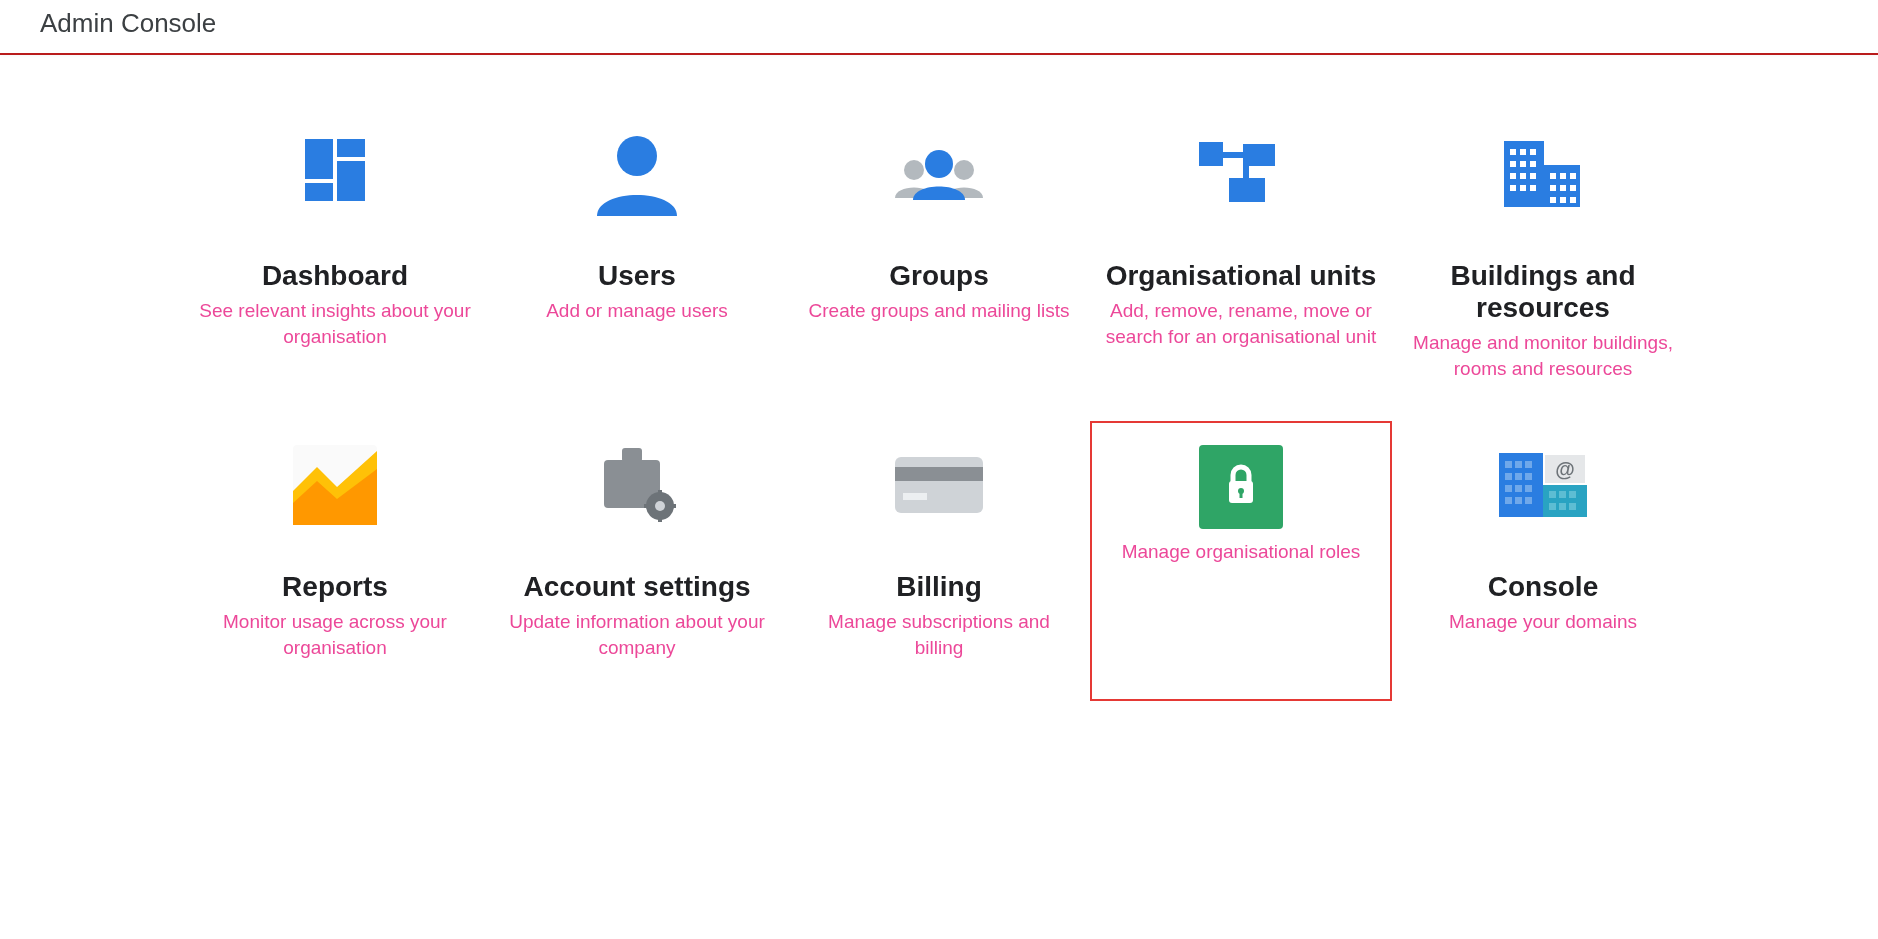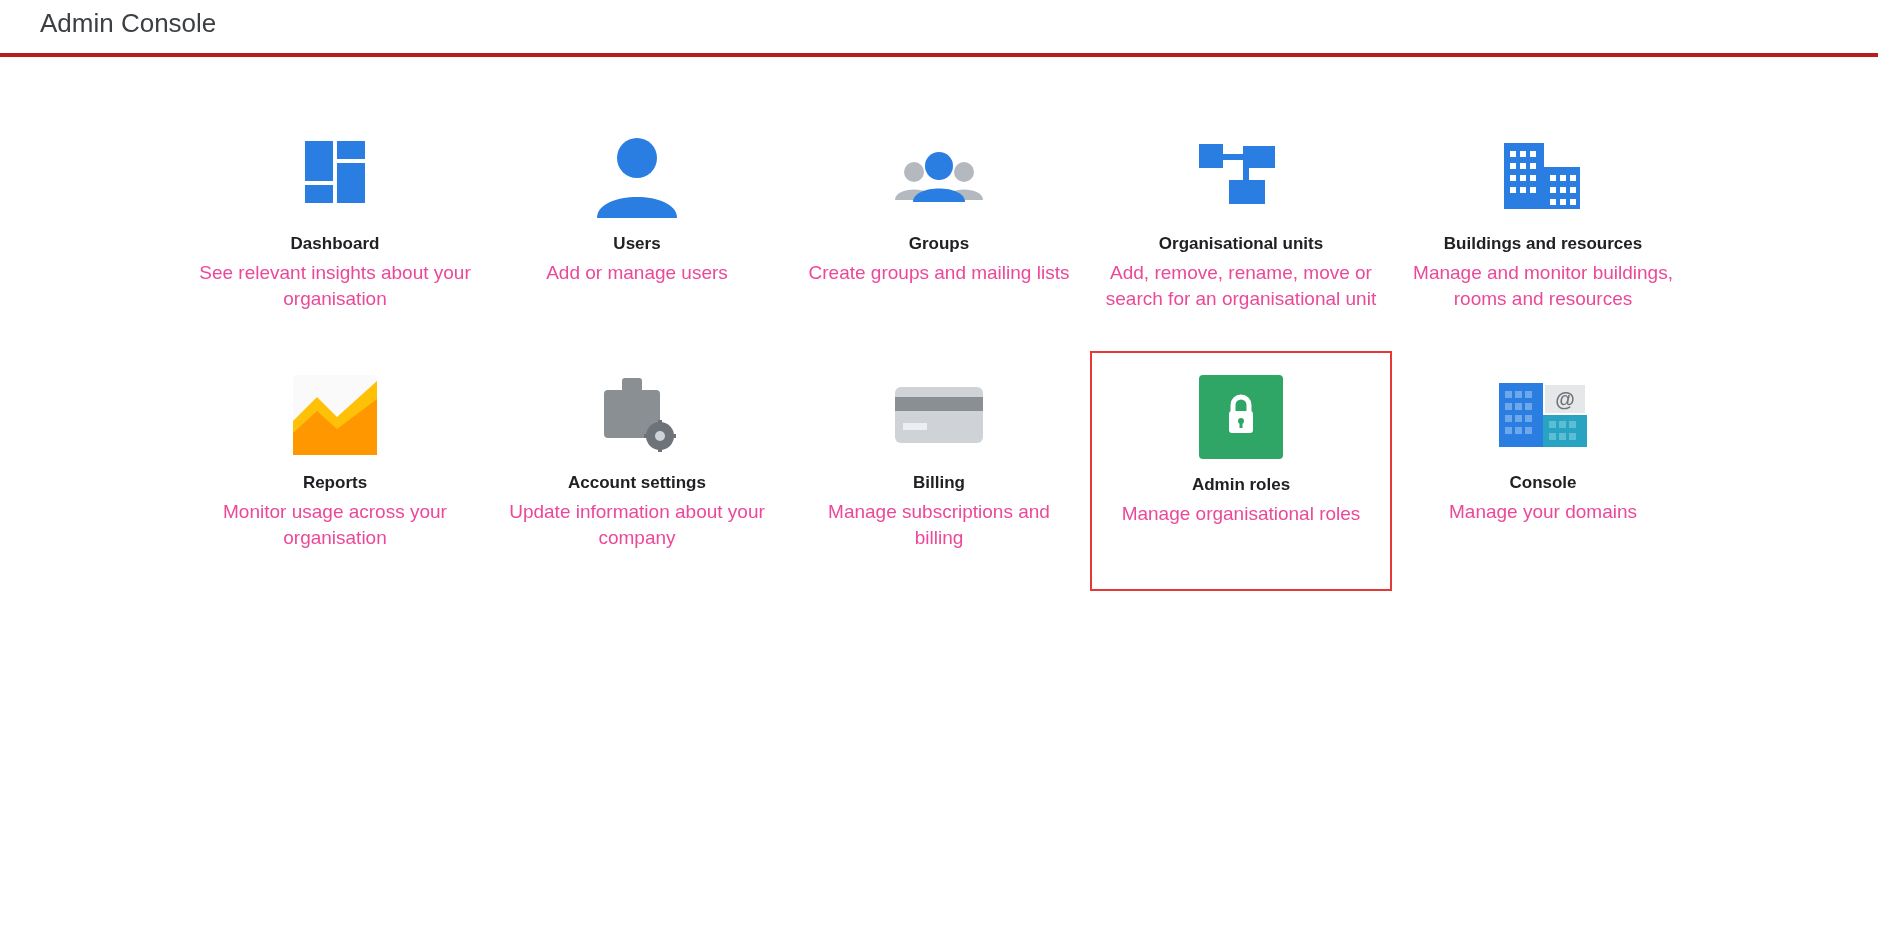--- a/index.html
+++ b/index.html
@@ -6,21 +6,21 @@
   body {
     font-family: "Helvetica Neue", Arial, sans-serif;
     background: #fff;
     color: #202124;
     width: 1878px;
   }
   .header {
     padding: 8px 40px 14px 40px;
     font-size: 26px;
     color: #3c4043;
-    border-bottom: 4px solid #b91c1c;
+    border-bottom: 2px solid #b91c1c;
     box-shadow: 0 1px 3px rgba(0,0,0,0.03);
   }
   .grid {
     margin-top: 55px;
     display: flex;
     flex-wrap: wrap;
     justify-content: center;
     gap: 0;
     padding: 0 60px;
   }
@@ -33,22 +33,22 @@
   .tile.highlight {
     border: 2px solid #e53935;
   }
   .icon-wrap {
     height: 92px;
     display: flex;
     align-items: center;
     justify-content: center;
   }
   .title {
-    margin-top: 12px;
-    font-size: 17px;
+    margin-top: 40px;
+    font-size: 28px;
     font-weight: 700;
     color: #202124;
   }
   .desc {
     margin-top: 6px;
     font-size: 19px;
     font-weight: 400;
     color: #ec4899;
     line-height: 1.35;
   }
@@ -200,21 +200,20 @@
       <svg width="84" height="84" viewBox="0 0 84 84">
         <rect x="0" y="0" width="84" height="84" rx="4" fill="#2fa566"></rect>
         <g fill="#fff">
           <rect x="30" y="36" width="24" height="22" rx="3"></rect>
           <path d="M34 38 v-8 a8 8 0 0 1 16 0 v8" fill="none" stroke="#fff" stroke-width="5"></path>
           <circle cx="42" cy="46" r="3" fill="#2fa566"></circle>
           <rect x="40.5" y="46" width="3" height="7" fill="#2fa566"></rect>
         </g>
       </svg>
     </div>
-    <div class="title">Admin roles</div>
     <div class="desc">Manage organisational roles</div>
   </div>
 
   <div class="tile">
     <div class="icon-wrap">
       <svg width="96" height="72" viewBox="0 0 96 72">
         <rect x="4" y="4" width="44" height="64" fill="#2a7de1"></rect>
         <g fill="#6fa8ea">
           <rect x="10" y="12" width="7" height="7"></rect>
             <rect x="20" y="12" width="7" height="7"></rect>

